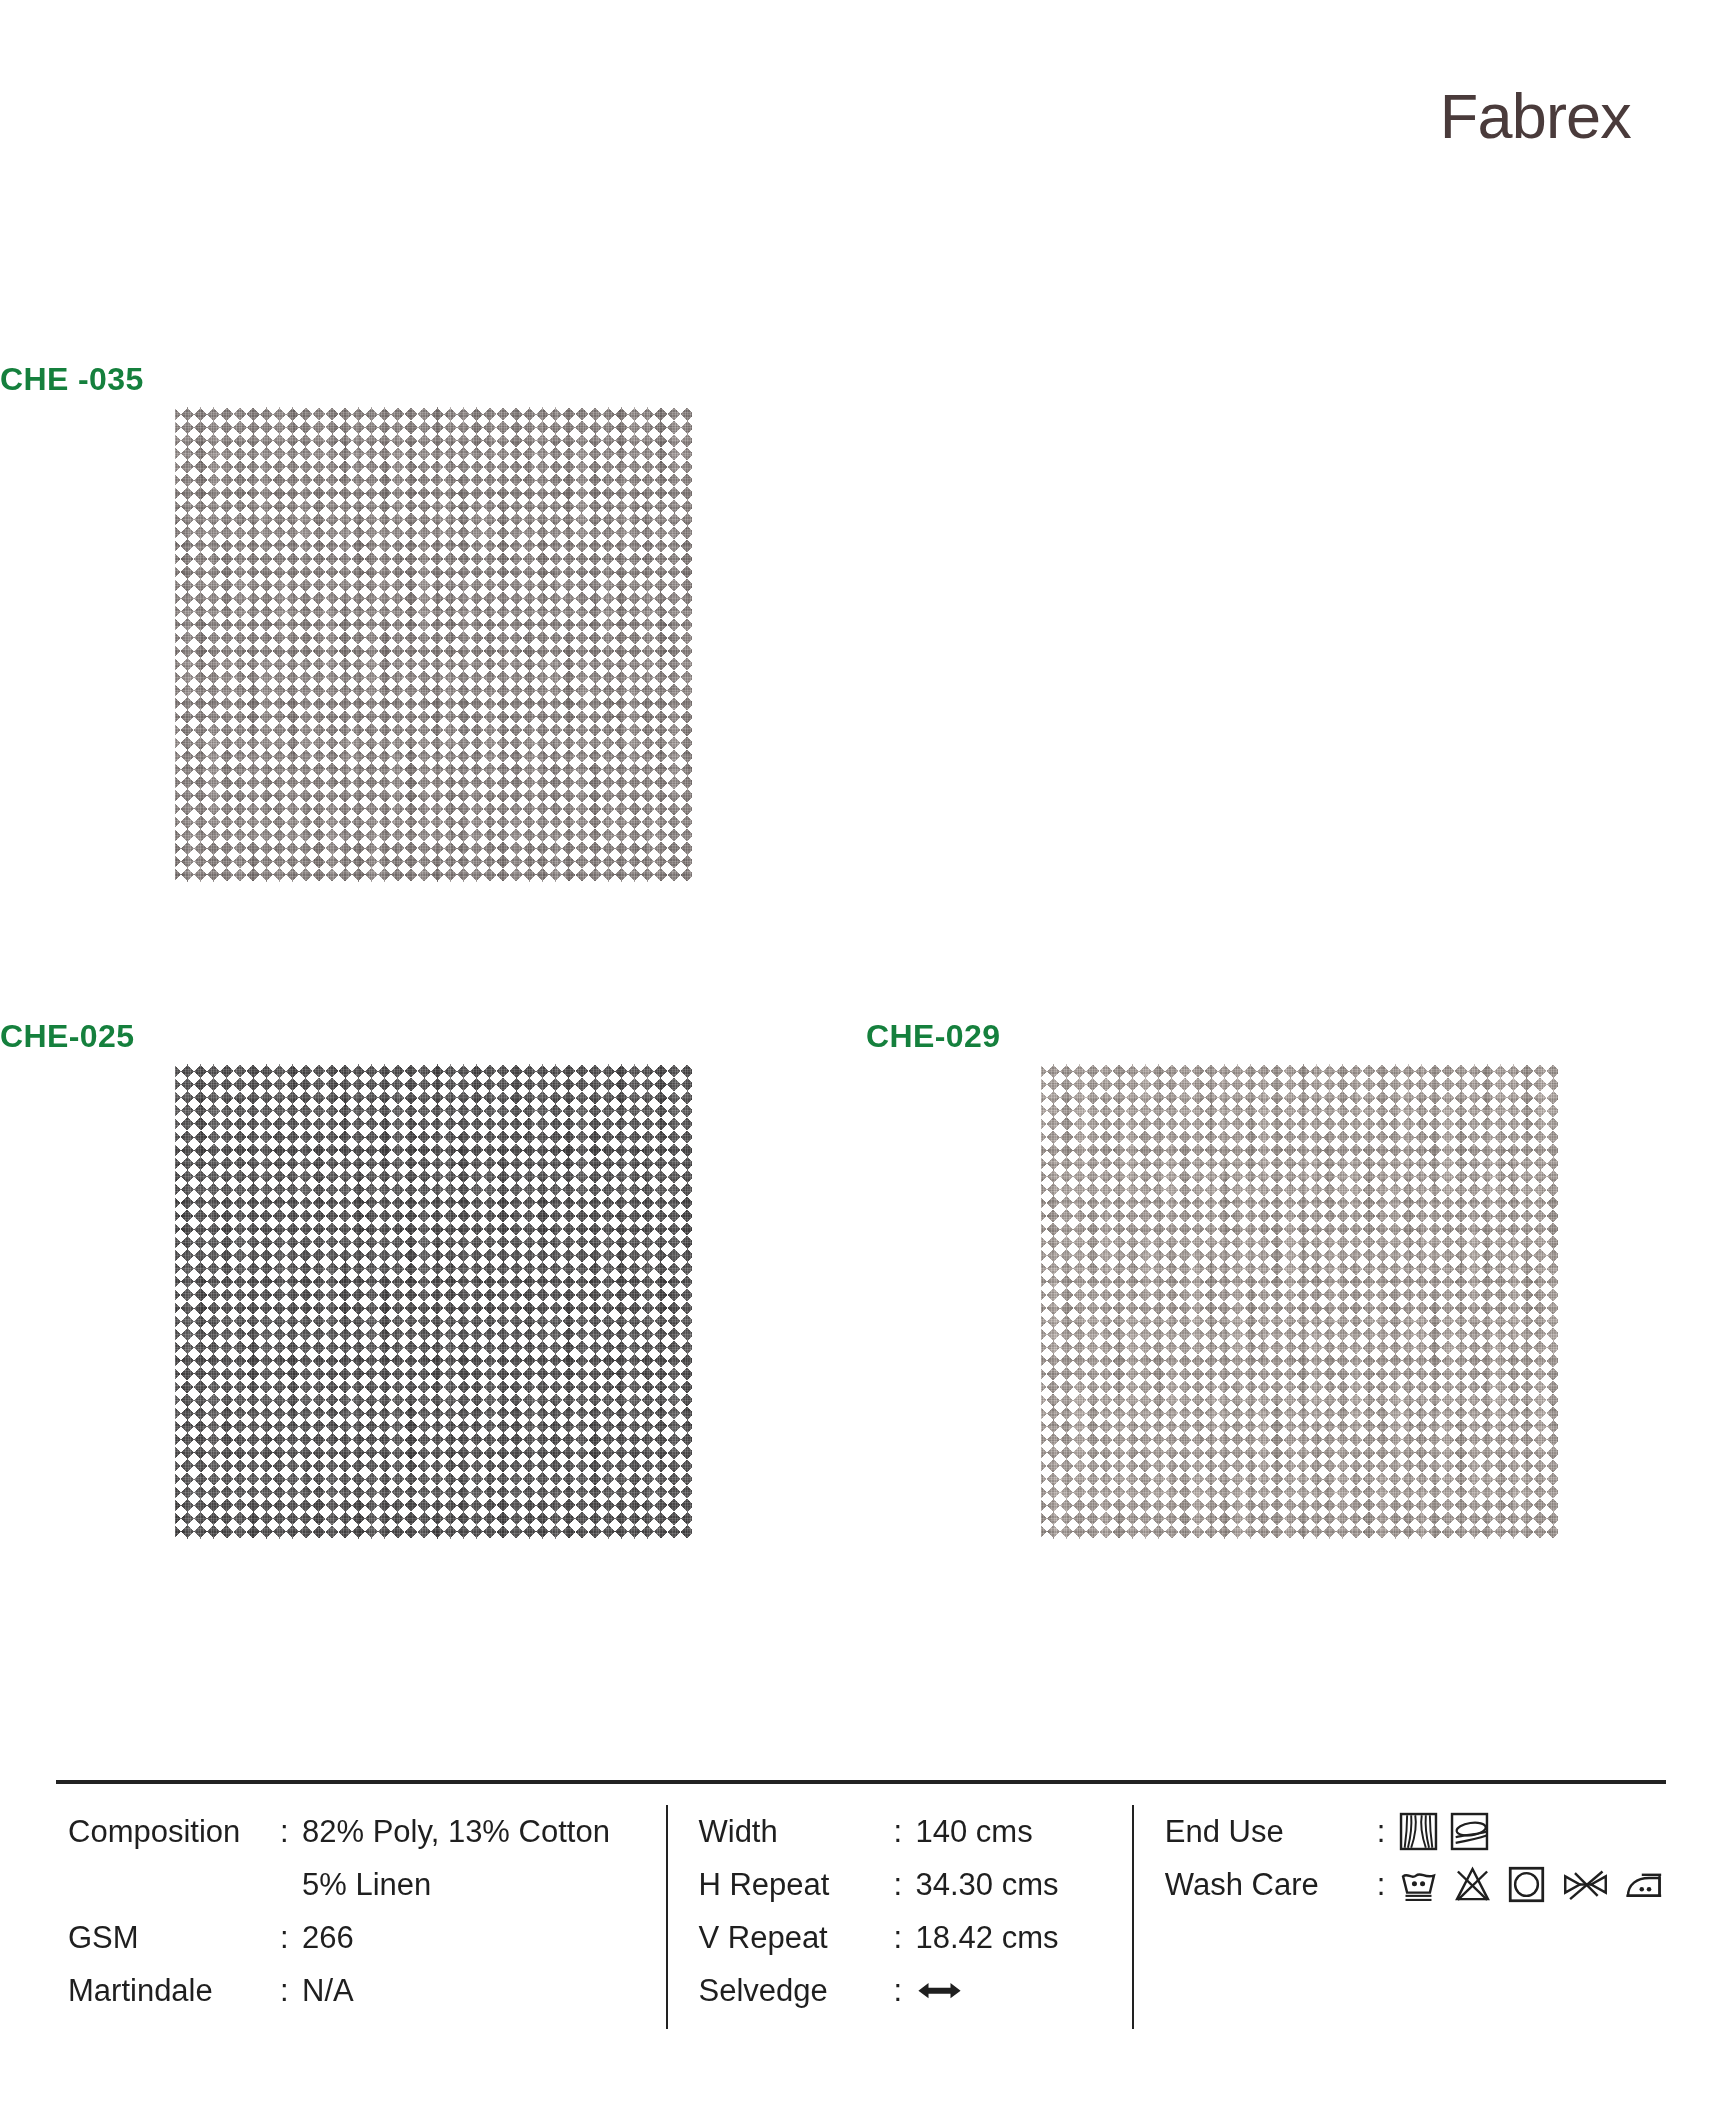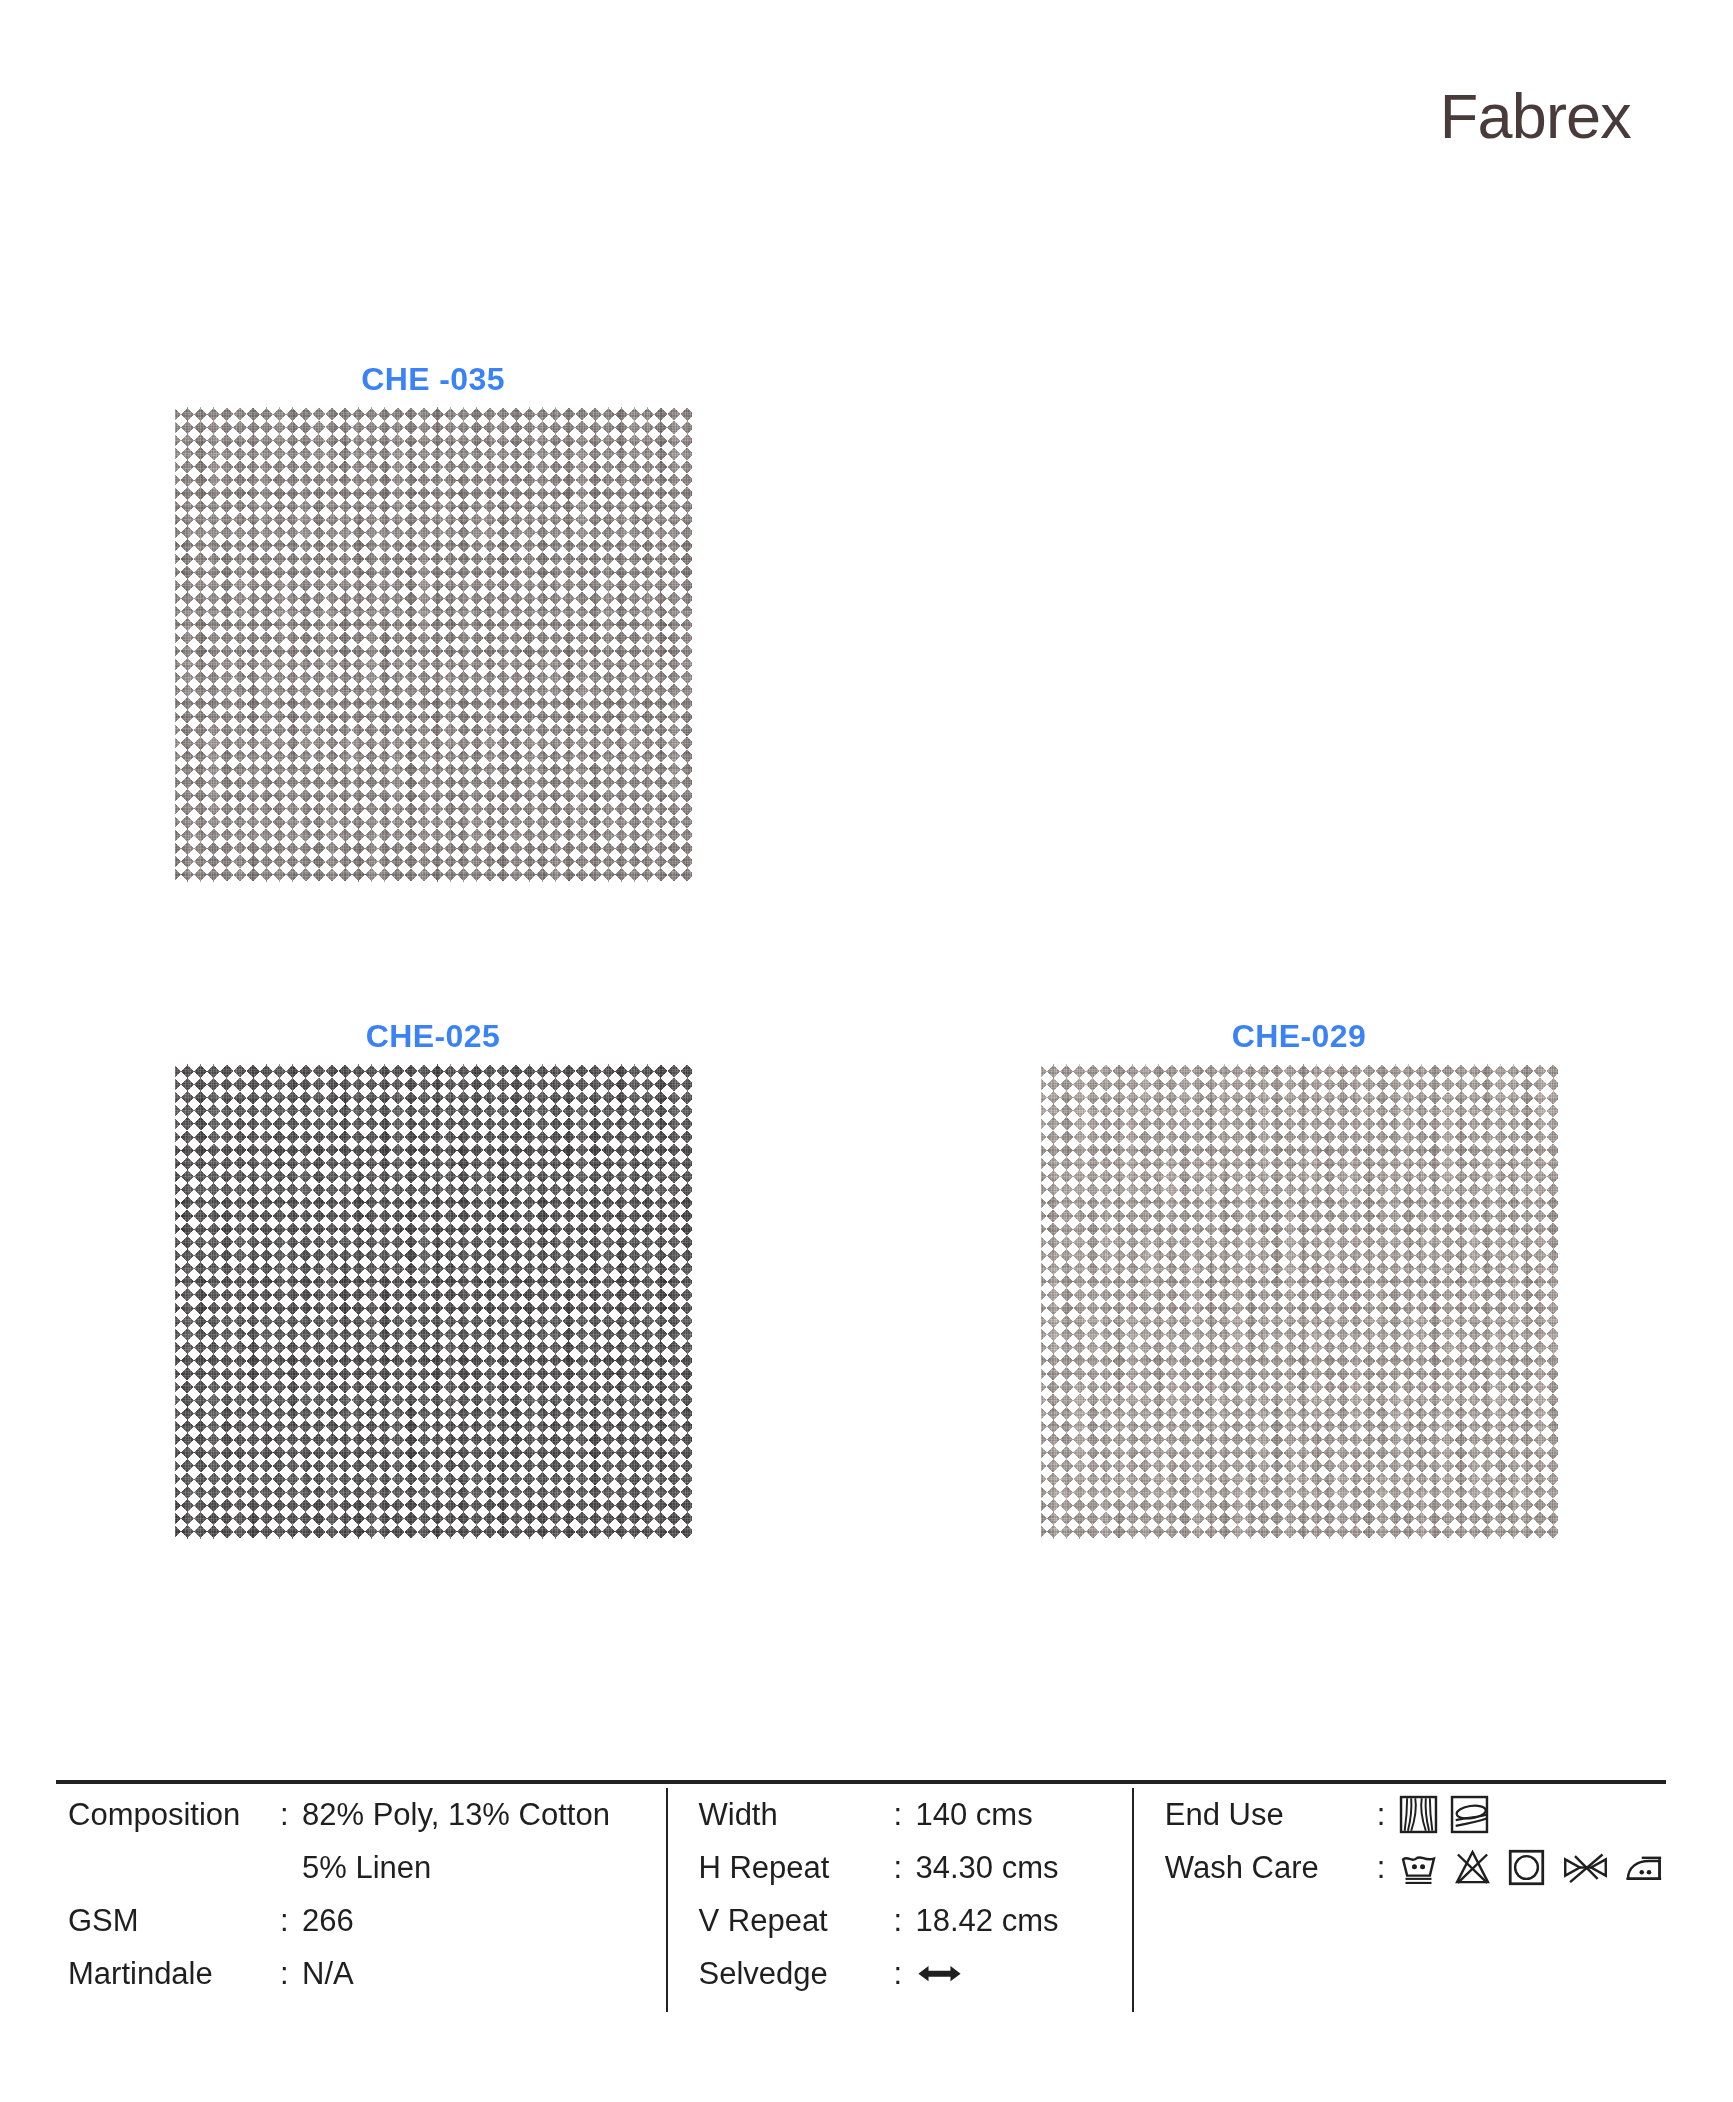--- a/index.html
+++ b/index.html
@@ -46,24 +46,23 @@
   .swatch-row {
     display: flex;
     width: 1733px;
     height: 657px;
   }
   .swatch-cell {
     width: 866px;
     position: relative;
   }
   .swatch-title {
-    text-align: center;
     font-size: 32px;
     font-weight: bold;
-    color: #3b82f6;
+    color: #15803d;
     letter-spacing: 0.4px;
     height: 51px;
     line-height: 46px;
   }
   .swatch-wrap {
     position: relative;
     width: 517px;
     height: 475px;
     margin: 0 auto;
   }
@@ -127,21 +126,21 @@
     width: 1610px;
   }
   .spec-rule {
     width: 100%;
     height: 4.2px;
     background: #222222;
   }
   .spec-cols {
     display: flex;
     align-items: stretch;
-    padding-top: 4px;
+    padding-top: 21px;
   }
   .spec-col {
     position: relative;
     padding: 0 0 12px 12px;
   }
   .col-comp { width: 631px; }
   .col-dim  { width: 424px; border-left: 2.5px solid #222222; padding-left: 30.5px; }
   .col-care { width: 525px; border-left: 2.5px solid #222222; padding-left: 30.5px; margin-left: 32px; }
 
   .spec-line {

